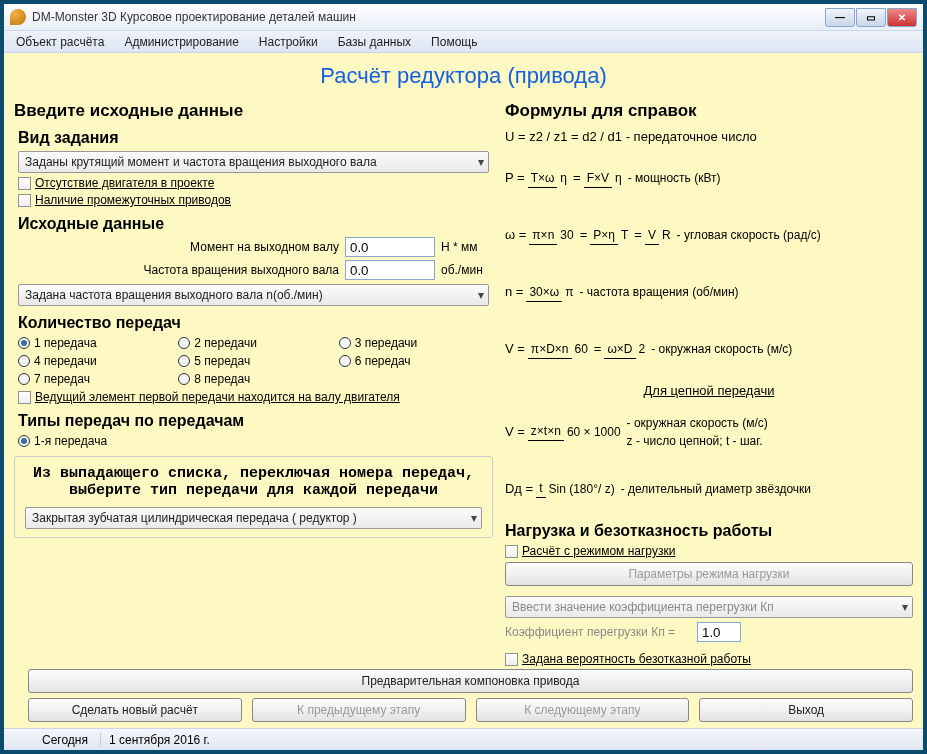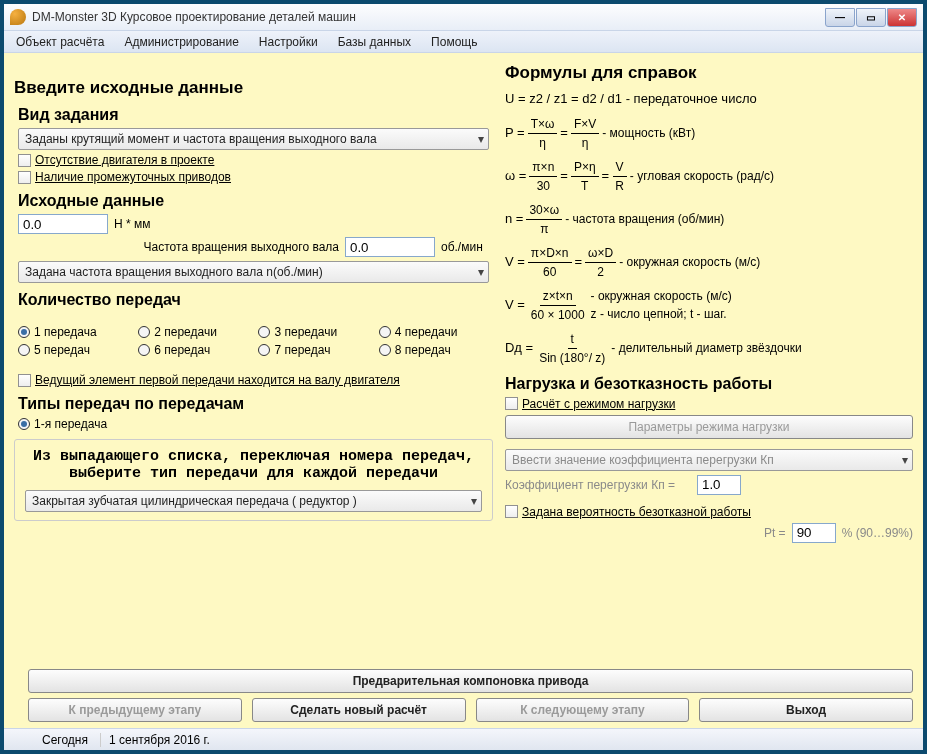--- a/index.html
+++ b/index.html
@@ -8,51 +8,51 @@
 .titlebar { height: 27px; background: linear-gradient(#fdfdfe, #e8eef7); display: flex; align-items: center; padding: 0 6px; border-bottom: 1px solid #c9d5e8; }
 .titlebar .icon { width: 16px; height: 16px; margin-right: 6px; background: radial-gradient(circle at 30% 30%, #f5b041, #b9770e); border-radius: 50% 50% 50% 0; }
 .titlebar .title { flex: 1; font-size: 12px; color: #333; }
 .winbtns { display: flex; gap: 0; }
 .winbtn { width: 30px; height: 19px; background: linear-gradient(#f0f4fa, #c9d5e8); border: 1px solid #8aa4cc; border-radius: 0 0 3px 3px; display: flex; align-items: center; justify-content: center; font-size: 10px; font-weight: bold; margin-left: 1px; }
 .winbtn.close { background: linear-gradient(#e88, #c33); color: #fff; }
 .menubar { height: 22px; background: linear-gradient(#eef2fa, #dce5f2); display: flex; align-items: center; padding: 0 4px; gap: 4px; border-bottom: 1px solid #c9d5e8; }
 .menubar span { padding: 2px 8px; cursor: default; color: #222; }
 .content { padding: 6px 10px 4px 10px; }
 .main-title { text-align: center; font-size: 22px; color: #1560e0; font-weight: normal; margin: 4px 0 8px 0; }
-.cols { display: flex; gap: 12px; align-items: center; }
+.cols { display: flex; gap: 12px; align-items: flex-start; }
 .left { flex: 1.08; }
 .right { flex: 0.92; }
 .section-h { font-size: 17px; font-weight: bold; margin: 4px 0 6px 0; color: #000; }
 .sub-h { font-size: 16px; font-weight: bold; margin: 8px 0 4px 0; color: #000; }
 .group { margin-bottom: 8px; padding: 0 4px; }
 .combo { width: 100%; height: 22px; background: linear-gradient(#fbfbfb, #e9e9e9); border: 1px solid #999; border-radius: 2px; display: flex; align-items: center; padding: 0 18px 0 6px; position: relative; color: #222; }
 .combo::after { content: "▾"; position: absolute; right: 4px; color: #444; }
 .chk-row { display: flex; align-items: center; gap: 4px; margin: 3px 0; text-decoration: underline; }
 .chk { width: 13px; height: 13px; border: 1px solid #919191; background: linear-gradient(#fff,#eee); }
 .input-row { display: flex; align-items: center; margin: 3px 0; }
 .input-row .lbl { flex: 1; text-align: right; padding-right: 6px; }
 .input-row .txt { width: 90px; height: 20px; border: 1px solid #87a8cc; padding: 0 4px; background: #fff; }
 .input-row .unit { width: 54px; padding-left: 6px; }
-.radios { display: grid; grid-template-columns: repeat(4, 1fr); gap: 4px 10px; margin: 16px 0; }
+.radios { display: grid; grid-template-columns: repeat(3, 1fr); gap: 4px 10px; margin: 4px 0; }
 .radio-row { display: flex; align-items: center; gap: 4px; }
 .radio { width: 12px; height: 12px; border: 1px solid #333; border-radius: 50%; display: inline-flex; align-items: center; justify-content: center; background: #f5f5f5; }
 .radio.sel::after { content: ""; width: 6px; height: 6px; background: #3a6ea5; border-radius: 50%; }
 .panel { border: 1px solid #ccc; border-radius: 3px; padding: 8px 10px; margin: 6px 0; }
 .panel-title { font-size: 15px; font-weight: bold; text-align: center; margin-bottom: 8px; font-family: Liberation Mono, monospace; }
 .formulas { font-size: 13px; line-height: 1.5; }
 .formulas .row { display: flex; align-items: center; margin: 6px 0; flex-wrap: wrap; }
-.frac { display: inline-flex; flex-direction: column; align-items: center; font-size: 12px; vertical-align: middle; margin: 0 3px; }
+.frac { display: inline-flex; flex-direction: row; align-items: center; font-size: 12px; vertical-align: middle; margin: 16px 3px; }
 .frac .top, .frac .bot { padding: 0 3px; white-space: nowrap; }
 .frac .top { border-bottom: 1px solid #000; }
 .note { font-size: 12px; }
 .underline { text-decoration: underline; }
 .win-btn { height: 24px; background: linear-gradient(#fdfdfd, #e3e3e3); border: 1px solid #888; border-radius: 3px; padding: 0 10px; display: flex; align-items: center; justify-content: center; color: #222; }
 .win-btn.disabled { color: #9a9a9a; }
 .small-input { width: 44px; height: 20px; border: 1px solid #87a8cc; padding: 0 4px; background: #fff; text-align: left; }
-.bottom-btns { position: absolute; left: 24px; right: 10px; bottom: 28px; font-weight: bold; }
+.bottom-btns { position: absolute; left: 24px; right: 10px; bottom: 28px; }
 .bottom-btns .row1 { margin-bottom: 5px; }
 .bottom-btns .row2 { display: flex; gap: 10px; }
 .bottom-btns .row2 .win-btn { flex: 1; }
 .statusbar { position: absolute; left: 0; right: 0; bottom: 0; height: 22px; background: linear-gradient(#f4f6fb,#e0e6f0); border-top: 1px solid #c9d5e8; display: flex; align-items: center; padding: 0 8px; gap: 12px; font-size: 12px; }
 .statusbar .cell { padding: 0 8px; border-left: 1px solid #ccc; }
 .disabled-text { color: #8a8a8a; }
 </style>
 </head>
 <body>
 
@@ -68,20 +68,21 @@
   </div>
   <div class="menubar">
     <span>Объект расчёта</span>
     <span>Администрирование</span>
     <span>Настройки</span>
     <span>Базы данных</span>
     <span>Помощь</span>
   </div>
 
   <div class="content">
+    <div class="main-title">Расчёт редуктора (привода)</div>
     <div class="cols">
 
       <div class="left">
         <div class="section-h">Введите исходные данные</div>
 
         <div class="group">
           <div class="sub-h">Вид задания</div>
           <div class="combo">
               <span>Заданы крутящий момент и частота вращения выходного вала</span>
             </div>
@@ -91,20 +92,21 @@
             </div>
           <div class="chk-row">
               <span class="chk"></span>
               <span>Наличие промежуточных приводов</span>
             </div>
         </div>
 
         <div class="group">
           <div class="sub-h">Исходные данные</div>
           <div class="input-row">
+            <span class="lbl">Момент на выходном валу</span>
             <input class="txt" value="0.0" style="">
             <span class="unit">Н * мм</span>
           </div>
           <div class="input-row">
             <span class="lbl">Частота вращения выходного вала</span>
             <input class="txt" value="0.0" style="">
             <span class="unit">об./мин</span>
           </div>
           <div class="combo" style="margin-top:4px">
               <span>Задана частота вращения выходного вала n(об./мин)</span>
@@ -221,20 +223,23 @@
                 <span class="top">π×D×n</span>
                 <span class="bot">60</span>
               </span>
             <span>=</span>
             <span class="frac">
                 <span class="top">ω×D</span>
                 <span class="bot">2</span>
               </span>
             <span class="note">- окружная скорость (м/с)</span>
           </div>
+          <div class="row" style="justify-content:center">
+              <span class="underline">Для цепной передачи</span>
+            </div>
           <div class="row">
             <span>V =</span>
             <span class="frac">
                 <span class="top">z×t×n</span>
                 <span class="bot">60 × 1000</span>
               </span>
             <span class="note"><span>- окружная скорость (м/с)</span><br><span>z - число цепной; t - шаг.</span></span>
           </div>
           <div class="row">
             <span>Dд =</span>
@@ -276,25 +281,25 @@
     </div>
   </div>
 
   <div class="bottom-btns">
     <div class="row1">
         <div class="win-btn" style="width:100%">
           <span>Предварительная компоновка привода</span>
         </div>
       </div>
     <div class="row2">
+      <div class="win-btn">
+          <span>Сделать новый расчёт</span>
+        </div>
       <div class="win-btn disabled">
           <span>К предыдущему этапу</span>
-        </div>
-      <div class="win-btn">
-          <span>Сделать новый расчёт</span>
         </div>
       <div class="win-btn disabled">
           <span>К следующему этапу</span>
         </div>
       <div class="win-btn">
           <span>Выход</span>
         </div>
     </div>
   </div>
 

